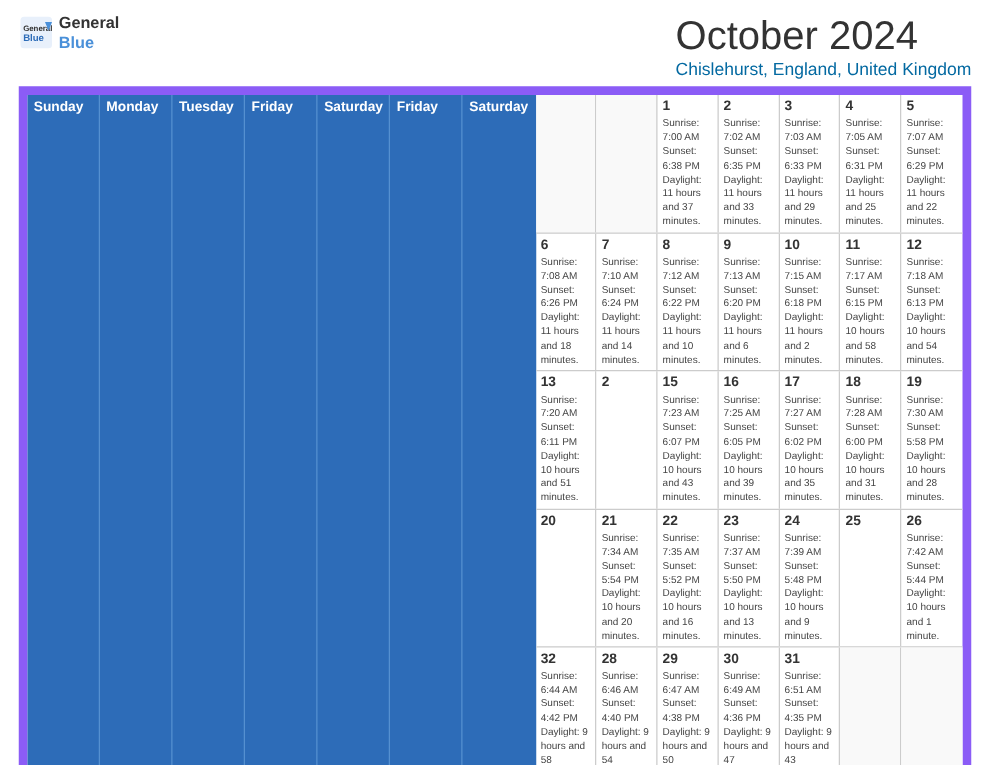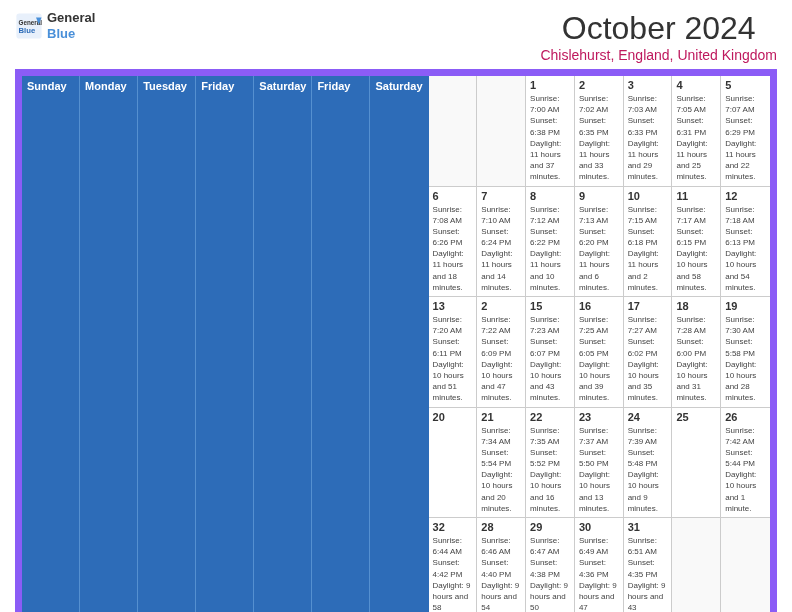--- a/index.html
+++ b/index.html
@@ -35,30 +35,30 @@
       line-height: 1.2;
     }
     .logo-text span {
       color: #4a90d9;
     }
     .logo-icon {
       width: 28px;
       height: 28px;
     }
     .title-block {
-      text-align: center;
+      text-align: left;
     }
     .month-title {
       font-size: 32px;
       font-weight: normal;
       color: #333;
     }
     .location {
       font-size: 14px;
-      color: #be185d;
+      color: #0369a1;
     }
     .calendar {
       flex: 1;
       display: flex;
       flex-direction: row;
       border: 7px solid #8b5cf6;
     }
     .cal-header {
       display: grid;
       grid-template-columns: repeat(7, 1fr);
@@ -195,21 +195,20 @@
             <div class="cell-info">Sunrise: 7:18 AM<br>Sunset: 6:13 PM<br>Daylight: 10 hours and 54 minutes.</div>
           </div>
         </div>
         <div class="cal-row">
           <div class="cal-cell">
             <span class="day-num">13</span>
             <div class="cell-info">Sunrise: 7:20 AM<br>Sunset: 6:11 PM<br>Daylight: 10 hours and 51 minutes.</div>
           </div>
           <div class="cal-cell">
             <span class="day-num">2</span>
-            <div class="cell-info">Sunrise: 7:22 AM<br>Sunset: 6:09 PM<br>Daylight: 10 hours and 47 minutes.</div>
           </div>
           <div class="cal-cell">
             <span class="day-num">15</span>
             <div class="cell-info">Sunrise: 7:23 AM<br>Sunset: 6:07 PM<br>Daylight: 10 hours and 43 minutes.</div>
           </div>
           <div class="cal-cell">
             <span class="day-num">16</span>
             <div class="cell-info">Sunrise: 7:25 AM<br>Sunset: 6:05 PM<br>Daylight: 10 hours and 39 minutes.</div>
           </div>
           <div class="cal-cell">

